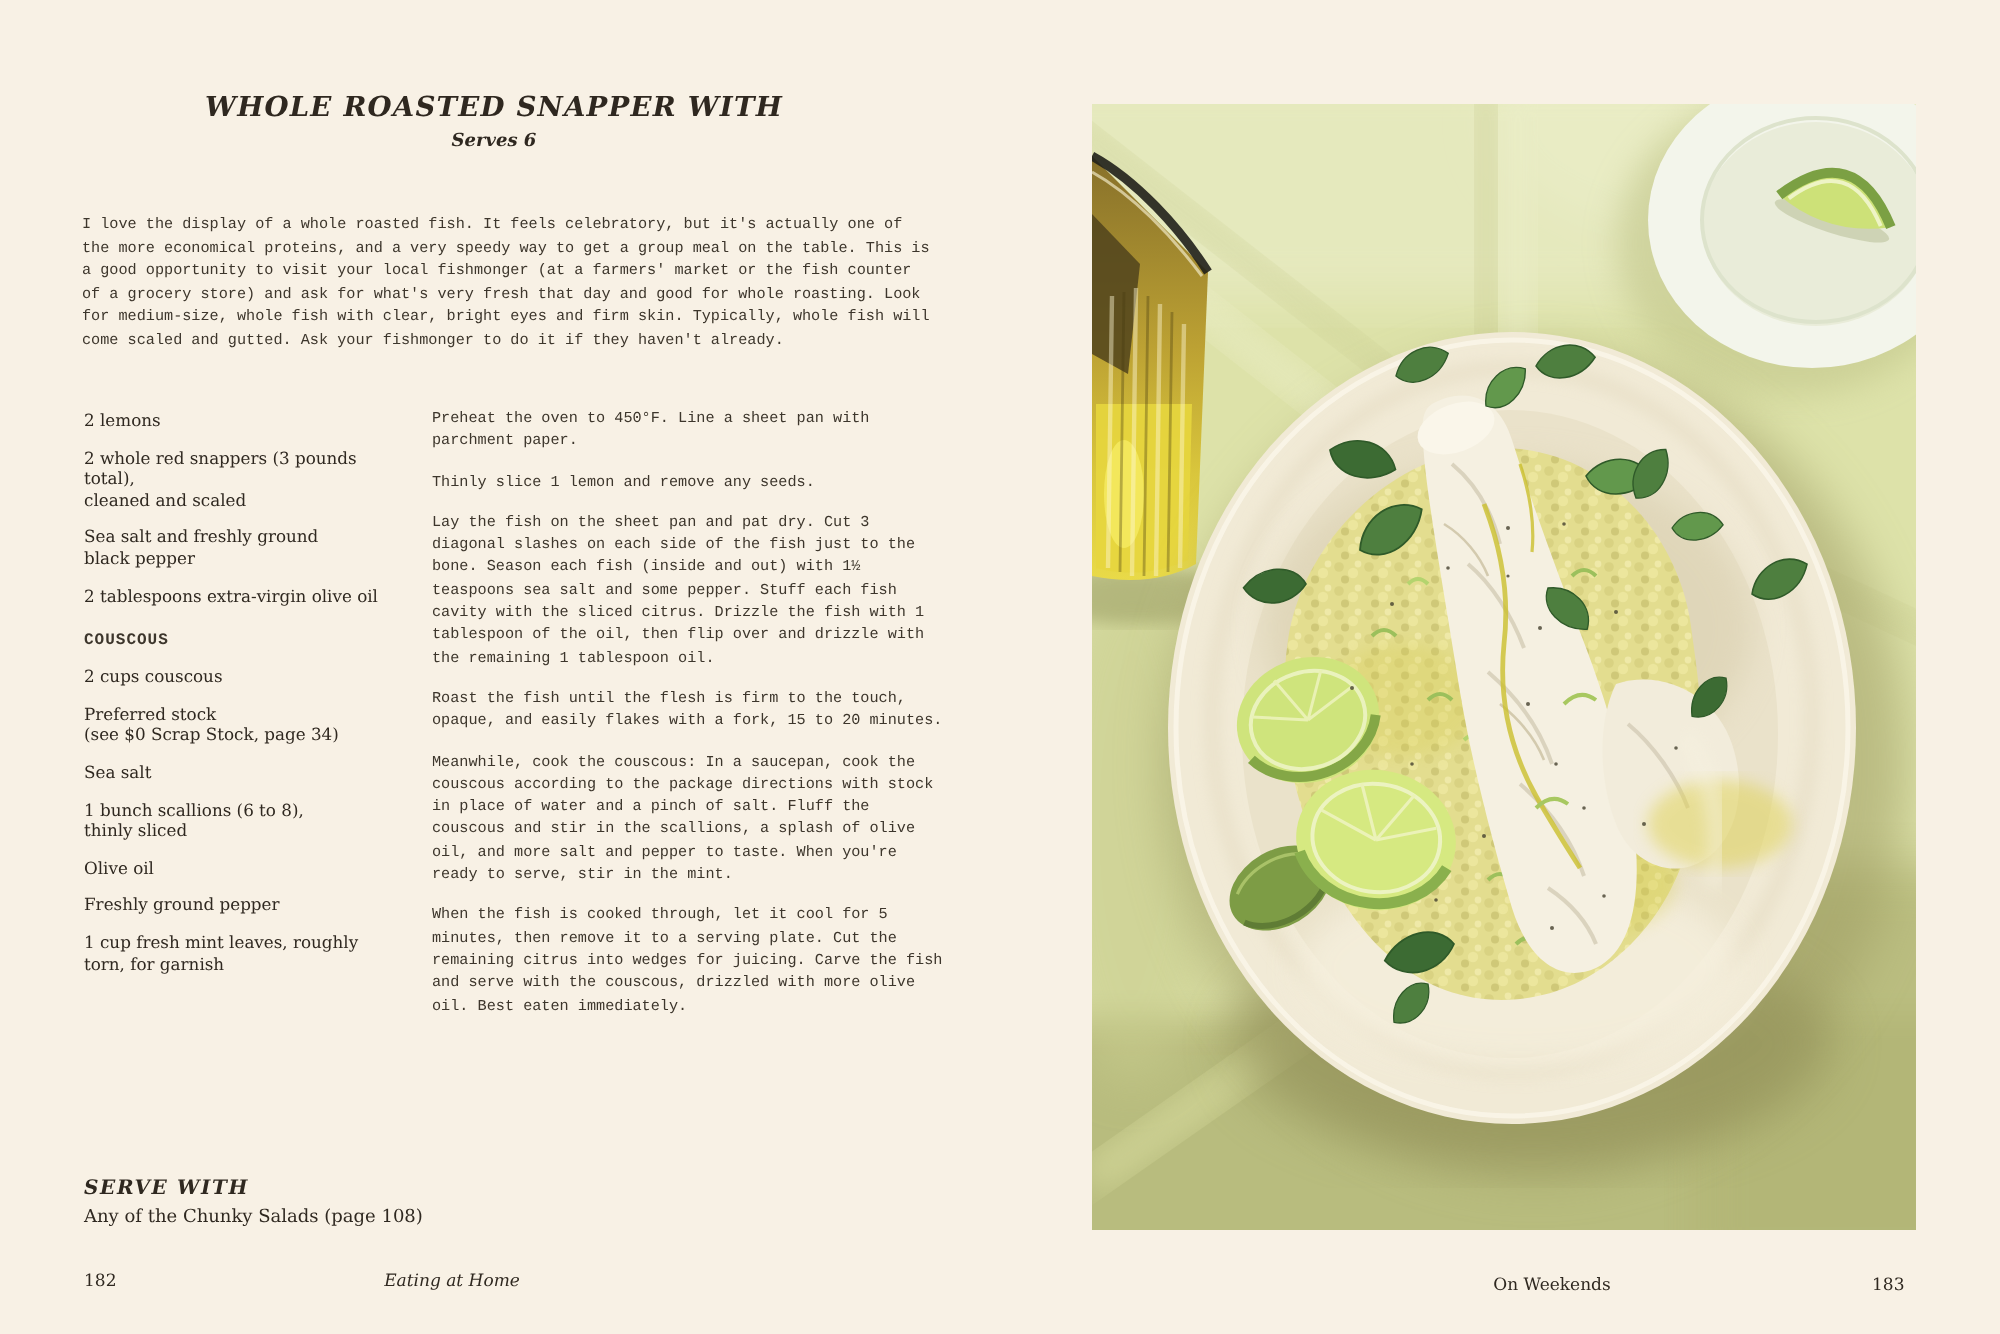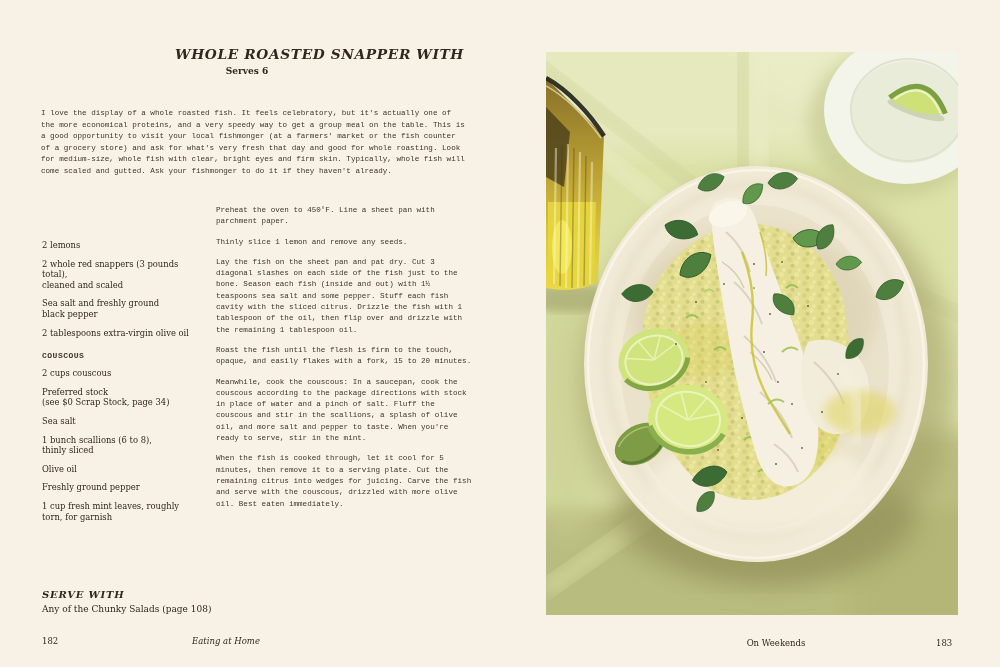--- a/index.html
+++ b/index.html
@@ -4,27 +4,27 @@
 <style>
   html,body{margin:0;padding:0;background:#e8e2d6;}
   .spread{
     position:relative;width:1000px;height:667px;margin:0 auto;
     background:var(--paper,#f8f1e5);overflow:hidden;
     font-family:"DejaVu Serif", serif;color:var(--ink,#2f2820);
   }
   
   .title-block{position:absolute;left:30px;top:45px;width:434px;text-align:center;}
   .recipe-title{margin:0;font-family:"DejaVu Serif",serif;font-style:italic;font-weight:700;
-    font-size:13.8px;line-height:18px;letter-spacing:.6px;color:var(--ink,#2f2820);text-align:right;}
+    font-size:13.8px;line-height:18px;letter-spacing:.6px;color:var(--ink,#2f2820);}
   .recipe-title span{display:block;}
-  .serves{margin-top:3px;font-weight:700;font-size:9px;color:var(--ink,#2f2820);}
+  .serves{margin-top:3px;font-style:italic;font-weight:700;font-size:9px;color:var(--ink,#2f2820);}
   .mono{font-family:"Liberation Mono",monospace;color:var(--ink-mono,#3d362c);}
   .intro{position:absolute;left:41px;top:108px;width:426px;margin:0;
     font-size:7.6px;line-height:11.5px;}
-  .ingredients{position:absolute;left:42px;top:205px;width:162px;margin-top:35px;}
+  .ingredients{position:absolute;left:42px;top:205px;width:162px;}
   .ing{margin:0 0 8px;font-size:8.4px;line-height:10.6px;white-space:pre-line;}
   .ing-header{margin:13px 0 8px;font-size:8px;font-weight:700;letter-spacing:.5px;}
   .method{position:absolute;left:216px;top:205px;width:258px;}
   .step{margin:0 0 9px;font-size:7.6px;line-height:11.3px;}
   .serve-with{position:absolute;left:42px;top:589px;}
   .sw-label{font-style:italic;font-weight:700;font-size:10px;letter-spacing:.8px;}
   .sw-text{margin-top:4px;font-size:9px;}
   .folio{position:absolute;font-size:8.5px;}
   .folio-left-num{left:42px;top:636px;}
   .folio-left-sec{left:146px;top:636px;width:160px;text-align:center;font-style:italic;}

